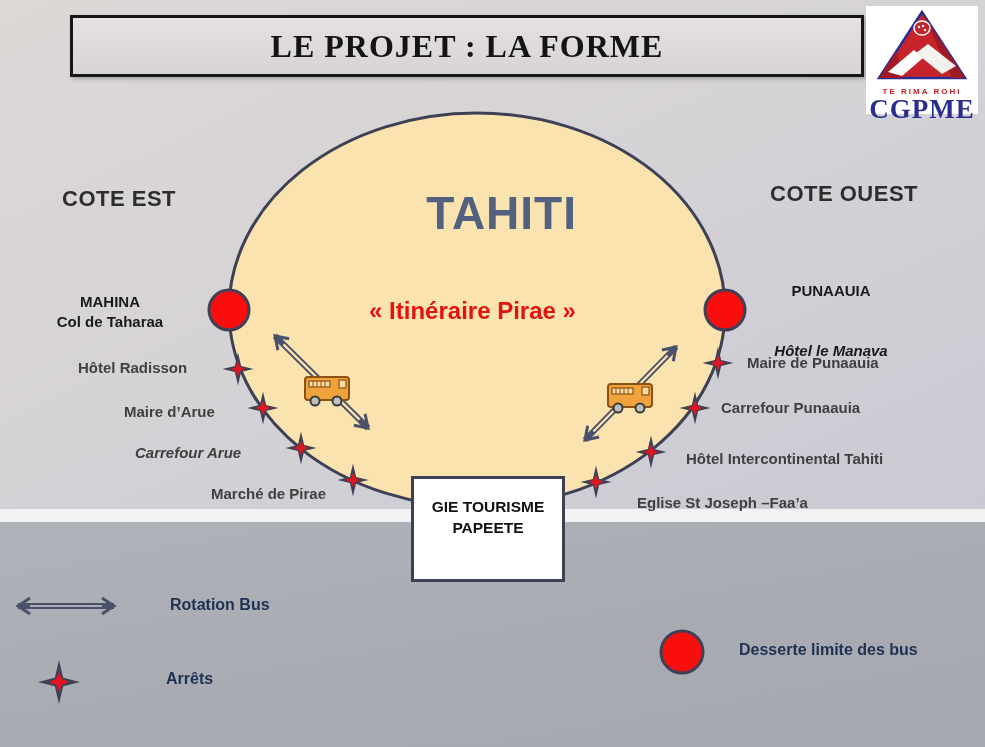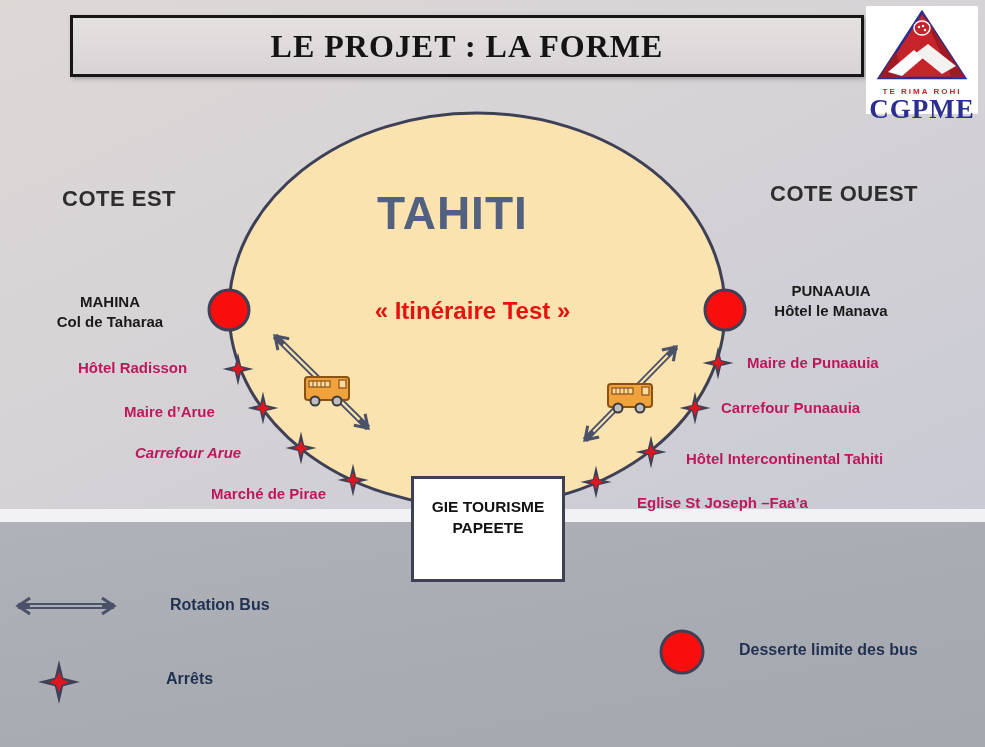--- a/index.html
+++ b/index.html
@@ -49,30 +49,30 @@
   .logo-name{
     font-family:"Liberation Serif", serif;
     color:#2a2f8f;font-weight:bold;font-size:27px;line-height:1;letter-spacing:1px;
   }
   
   svg.diagram{position:absolute;left:0;top:0;z-index:1;}
   
   .lbl{position:absolute;white-space:nowrap;z-index:2;font-weight:bold;}
   .coast{font-size:22px;color:#2d2d2d;letter-spacing:.5px;}
   .island-name{
-    left:377px;top:186px;width:200px;text-align:left;
+    left:377px;top:186px;width:200px;text-align:right;
     font-size:46px;color:#51617f;letter-spacing:1px;
   }
   .itinerary{
     left:345px;top:297px;width:255px;text-align:center;
     font-size:24px;color:#e31410;
   }
   .terminus{text-align:center;font-size:15px;color:#1a1a1a;line-height:20px;}
-  .terminus .it{}
-  .stop{font-size:15px;color:#be185d;}
+  .terminus .it{font-style:italic;margin-top:40px;}
+  .stop{font-size:15px;color:#404040;}
   .legend-label{font-size:16px;color:#1f3050;}
   
   .hub-box{
     position:absolute;left:411px;top:476px;width:148px;height:83px;
     background:#ffffff;border:3px solid #3e4156;z-index:3;
     text-align:center;font-weight:bold;font-size:15.5px;color:#111;
     padding-top:17px;line-height:21px;box-sizing:content-box;
   }
   .page-number{
     position:absolute;right:16px;top:720px;z-index:2;
@@ -163,21 +163,21 @@
       <circle cx="59" cy="24" r="1.2" fill="#ffffff"></circle>
     </svg>
     <div class="logo-motto">TE RIMA ROHI</div>
     <div class="logo-name">CGPME</div>
   </div>
 
   <div class="lbl coast" style="left:770px;top:181px;">COTE OUEST</div>
   <div class="lbl coast" style="left:62px;top:186px;">COTE EST</div>
 
   <div class="lbl island-name">TAHITI</div>
-  <div class="lbl itinerary">« Itinéraire Test »</div>
+  <div class="lbl itinerary">« Itinéraire Pirae »</div>
 
   <div class="lbl terminus" style="left:35px;top:292px;width:150px;">
     <div>MAHINA</div>
     <div>Col de Taharaa</div>
   </div>
 
   <div class="lbl terminus" style="left:751px;top:281px;width:160px;">
     <div>PUNAAUIA</div>
     <div class="it">Hôtel le Manava</div>
   </div>

